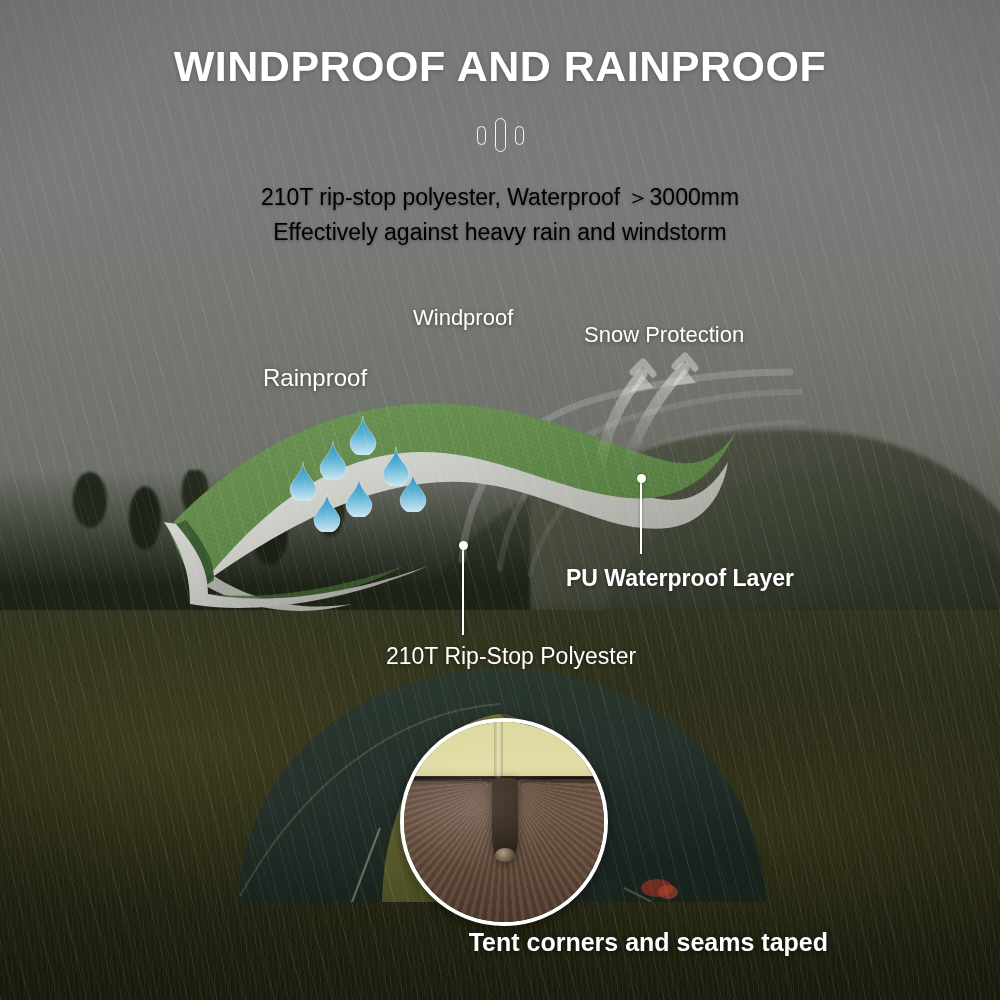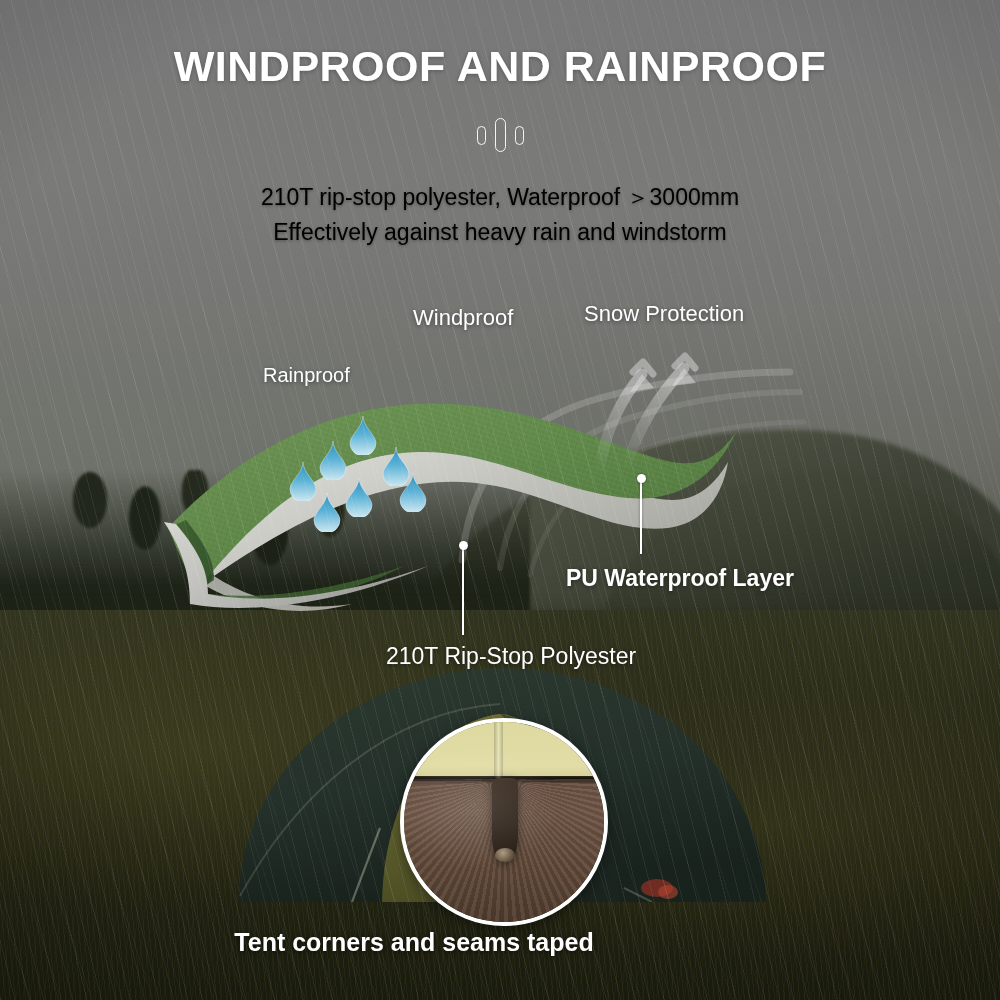--- a/index.html
+++ b/index.html
@@ -75,26 +75,26 @@
   .ornament i.s{width:7px;height:17px;}
   .ornament i.t{width:9px;height:32px;}
 
   .subtitle{
     position:absolute;left:0;top:180px;width:1000px;text-align:center;
     color:#000000;font-size:23px;line-height:35px;font-weight:400;
     text-shadow:0 1px 3px rgba(0,0,0,.35);
   }
 
   .lbl{position:absolute;color:#fff;font-weight:400;text-shadow:0 1px 4px rgba(0,0,0,.45);white-space:nowrap;}
-  .lbl-rain{left:263px;top:364px;font-size:20px;}
+  .lbl-rain{left:263px;top:364px;font-size:24px;}
   .lbl-wind{left:413px;top:305px;font-size:22px;}
-  .lbl-snow{left:584px;top:301px;font-size:22px;}
+  .lbl-snow{left:584px;top:322px;font-size:22px;}
   .lbl-pu{left:566px;top:565px;font-size:23px;font-weight:700;}
   .lbl-rip{left:386px;top:643px;font-size:23px;font-weight:400;}
-  .caption{position:absolute;left:0;top:928px;width:828px;text-align:center;color:#fff;
+  .caption{position:absolute;left:0;top:928px;width:828px;text-align:right;color:#fff;
     font-size:25px;font-weight:600;text-shadow:0 1px 5px rgba(0,0,0,.6);}
 
   
   .diagram{position:absolute;left:0;top:0;width:1000px;height:1000px;}
 
   
   .drop{position:absolute;width:30px;height:40px;}
   .drop svg{display:block;width:100%;height:100%;}
 
   

